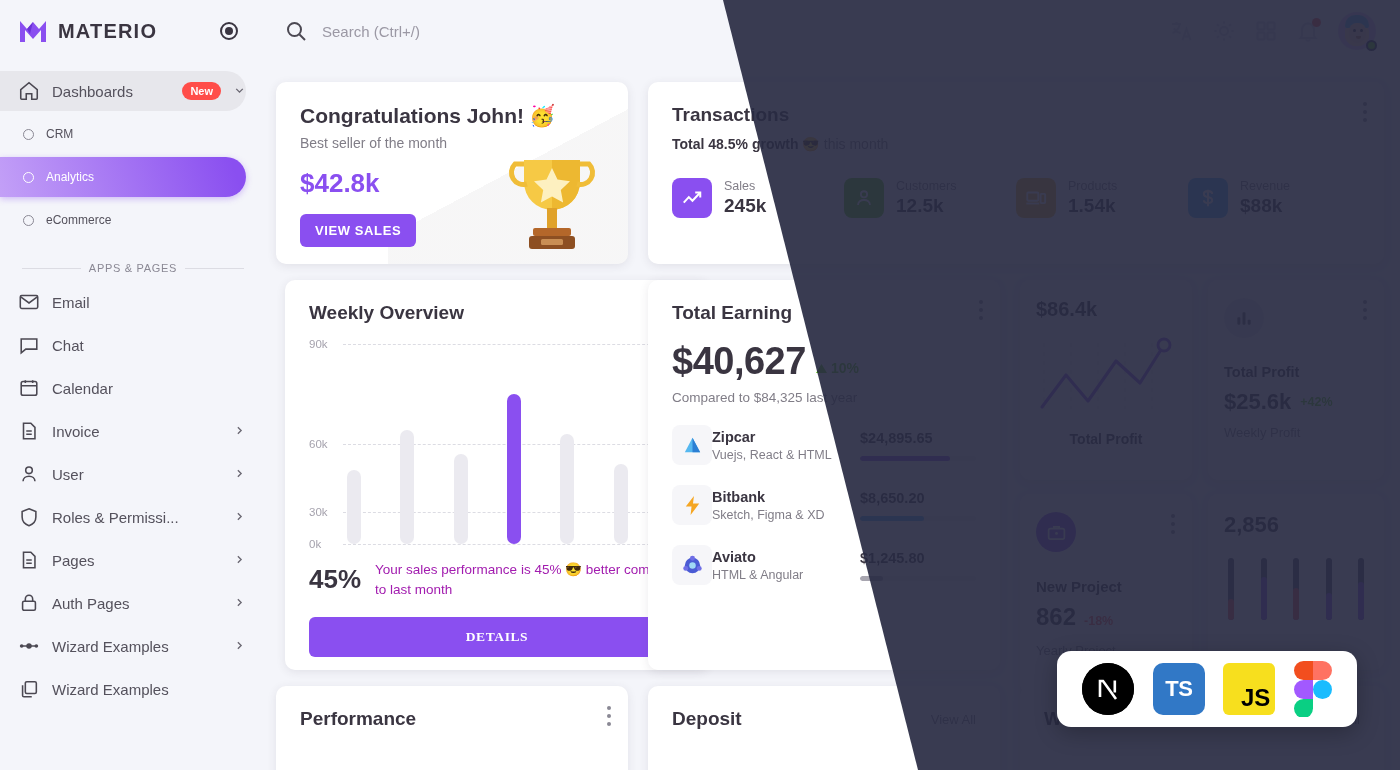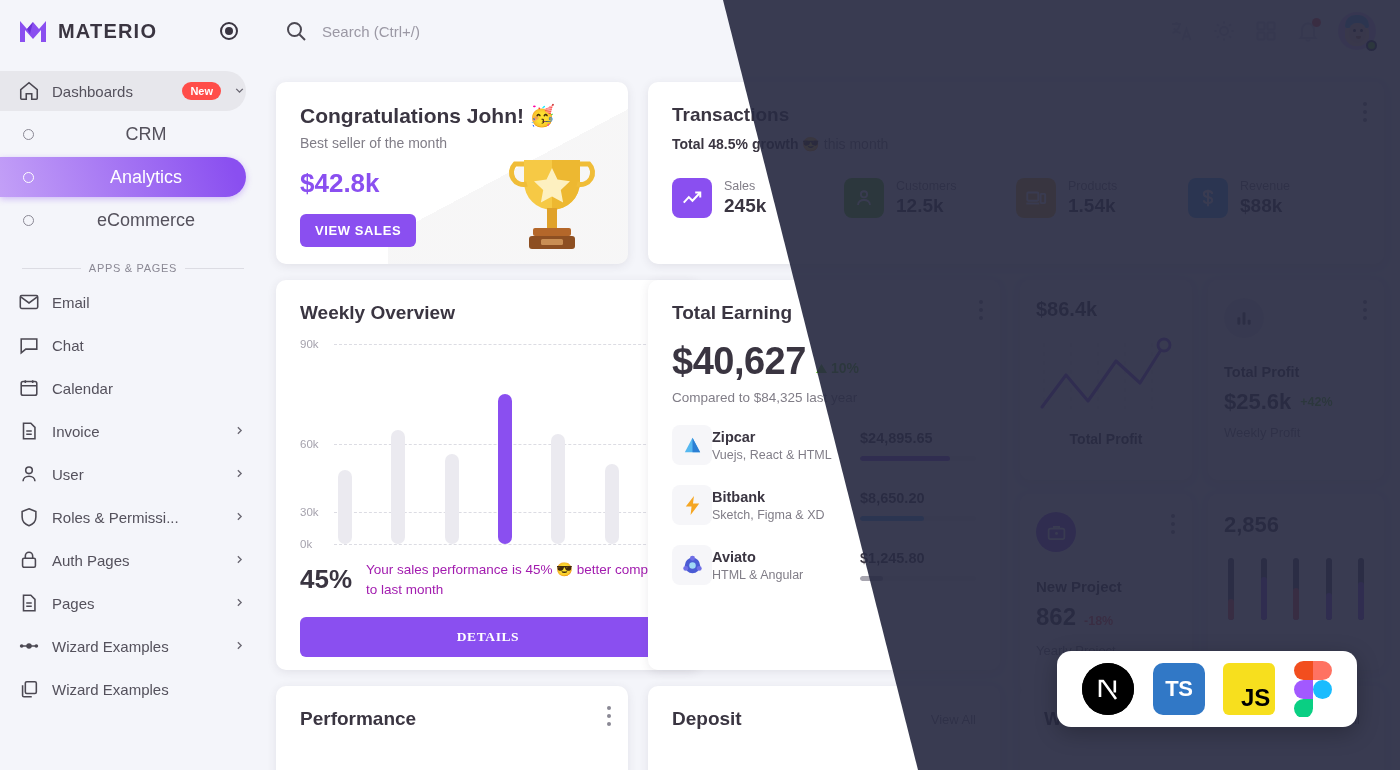--- a/index.html
+++ b/index.html
@@ -35,21 +35,21 @@
     font-size: 15px; color: #54515c; cursor: pointer;
   }
   .nav-item.open { background: #e7e7ec; }
   .nav-item.active {
     background: linear-gradient(72deg, #c3a0f7 0%, #8a4ff0 94%);
     color: #fff; box-shadow: 0 2px 6px rgba(138,79,240,.35);
   }
   .nav-item.active .bullet { border-color: #fff; }
   .nav-label { flex: 1; white-space: nowrap; overflow: hidden; text-overflow: ellipsis; }
   .bullet { width: 11px; height: 11px; border: 1.6px solid #8a8894; border-radius: 50%; margin-left: 5px; }
-  .sub .nav-label { font-size: 18px; text-align: center; }
+  .sub .nav-label { font-size: 12px; }
   .badge-new {
     background: #ff4d49; color: #fff; font-size: 11px; font-weight: 700;
     padding: 2px 8px; border-radius: 9px; line-height: 14px;
   }
   .chev { font-size: 11px; color: #6a6772; margin-left: auto; }
   .chev.down { transform: rotate(0deg); }
   .group-title {
     display: flex; align-items: center; gap: 8px;
     margin: 22px 16px 8px 22px; font-size: 11px; letter-spacing: .7px;
     color: #8a8894; text-transform: uppercase;
@@ -132,21 +132,21 @@
   .tx-sub { font-size: 14px; color: #807d87; margin-top: 10px; }
   .tx-sub b { color: #3a3541; font-weight: 700; }
   .tx-row { display: flex; margin-top: 26px; }
   .tx-cell { display: flex; align-items: center; gap: 12px; width: 172px; }
   .tx-ic { width: 40px; height: 40px; border-radius: 8px; display: flex; align-items: center; justify-content: center; }
   .tx-ic svg { width: 22px; height: 22px; color: #fff; }
   .tx-k { font-size: 12.5px; color: #807d87; }
   .tx-v { font-size: 19px; font-weight: 600; color: #3a3541; margin-top: 2px; }
 
   
-  #weekly { left: 16px; top: 218px; width: 424px; height: 390px; }
+  #weekly { left: 25px; top: 218px; width: 424px; height: 390px; }
   #weekly .inner { padding: 22px 24px 20px; }
   .chart { position: relative; height: 200px; margin-top: 20px; }
   .gridline { position: absolute; left: 34px; right: 0; border-top: 1px dashed #dcdce3; }
   .ytick { position: absolute; left: 0; font-size: 11.5px; color: #a5a2ad; transform: translateY(-50%); }
   .bars { position: absolute; left: 38px; right: 4px; bottom: 0; top: 0; display: flex; justify-content: space-between; align-items: flex-end; }
   .bar { width: 14px; border-radius: 7px; background: #ebeaf0; }
   .bar.hl { background: #8a4ff0; }
   .perf-row { display: flex; align-items: center; gap: 14px; margin-top: 16px; }
   .perf-pct { font-size: 26px; font-weight: 600; color: #3a3541; }
   .perf-txt { font-size: 13.5px; color: #a21caf; line-height: 1.45; }
@@ -355,39 +355,39 @@
         <span class="nav-label">Roles &amp; Permissi...</span>
         <span class="chev">
           <svg width="13" height="13" viewBox="0 0 24 24" fill="none" stroke="currentColor" stroke-width="2.5">
               <path d="M9 6l6 6-6 6"></path>
             </svg>
         </span>
       </div>
       <div class="nav-item">
         <span class="ico">
           <svg viewBox="0 0 24 24" fill="none" stroke="currentColor" stroke-width="1.7">
-              <rect x="5" y="10" width="14" height="10" rx="1.6"></rect>
-              <path d="M8 10V7.5a4 4 0 018 0V10"></path>
-            </svg>
-        </span>
-        <span class="nav-label">Auth Pages</span>
+              <path d="M6 3.5h8l4.5 4.5V20.5H6z"></path>
+              <path d="M9 12h6M9 15.5h6"></path>
+            </svg>
+        </span>
+        <span class="nav-label">Pages</span>
         <span class="chev">
           <svg width="13" height="13" viewBox="0 0 24 24" fill="none" stroke="currentColor" stroke-width="2.5">
               <path d="M9 6l6 6-6 6"></path>
             </svg>
         </span>
       </div>
       <div class="nav-item">
         <span class="ico">
           <svg viewBox="0 0 24 24" fill="none" stroke="currentColor" stroke-width="1.7">
-              <path d="M6 3.5h8l4.5 4.5V20.5H6z"></path>
-              <path d="M9 12h6M9 15.5h6"></path>
-            </svg>
-        </span>
-        <span class="nav-label">Pages</span>
+              <rect x="5" y="10" width="14" height="10" rx="1.6"></rect>
+              <path d="M8 10V7.5a4 4 0 018 0V10"></path>
+            </svg>
+        </span>
+        <span class="nav-label">Auth Pages</span>
         <span class="chev">
           <svg width="13" height="13" viewBox="0 0 24 24" fill="none" stroke="currentColor" stroke-width="2.5">
               <path d="M9 6l6 6-6 6"></path>
             </svg>
         </span>
       </div>
       <div class="nav-item">
         <span class="ico">
           <svg viewBox="0 0 24 24" fill="currentColor">
               <circle cx="4" cy="12" r="2"></circle>

